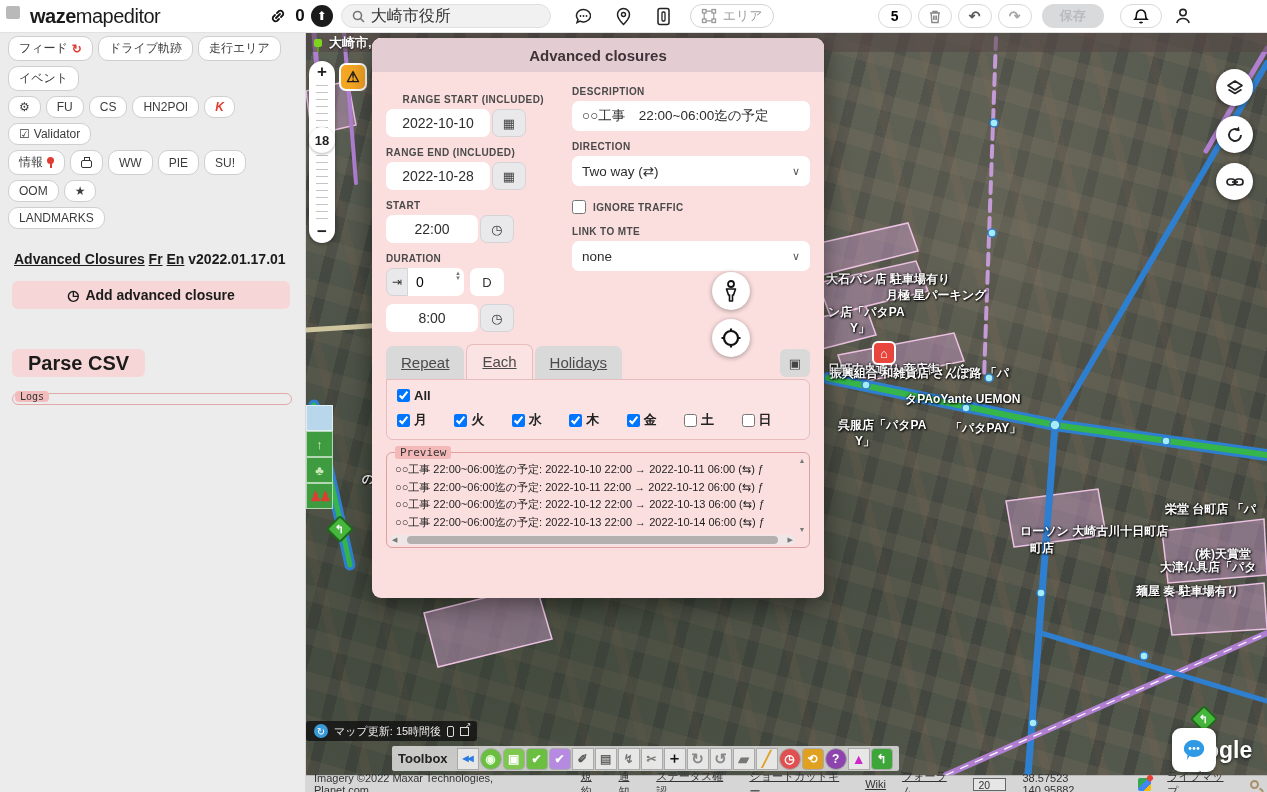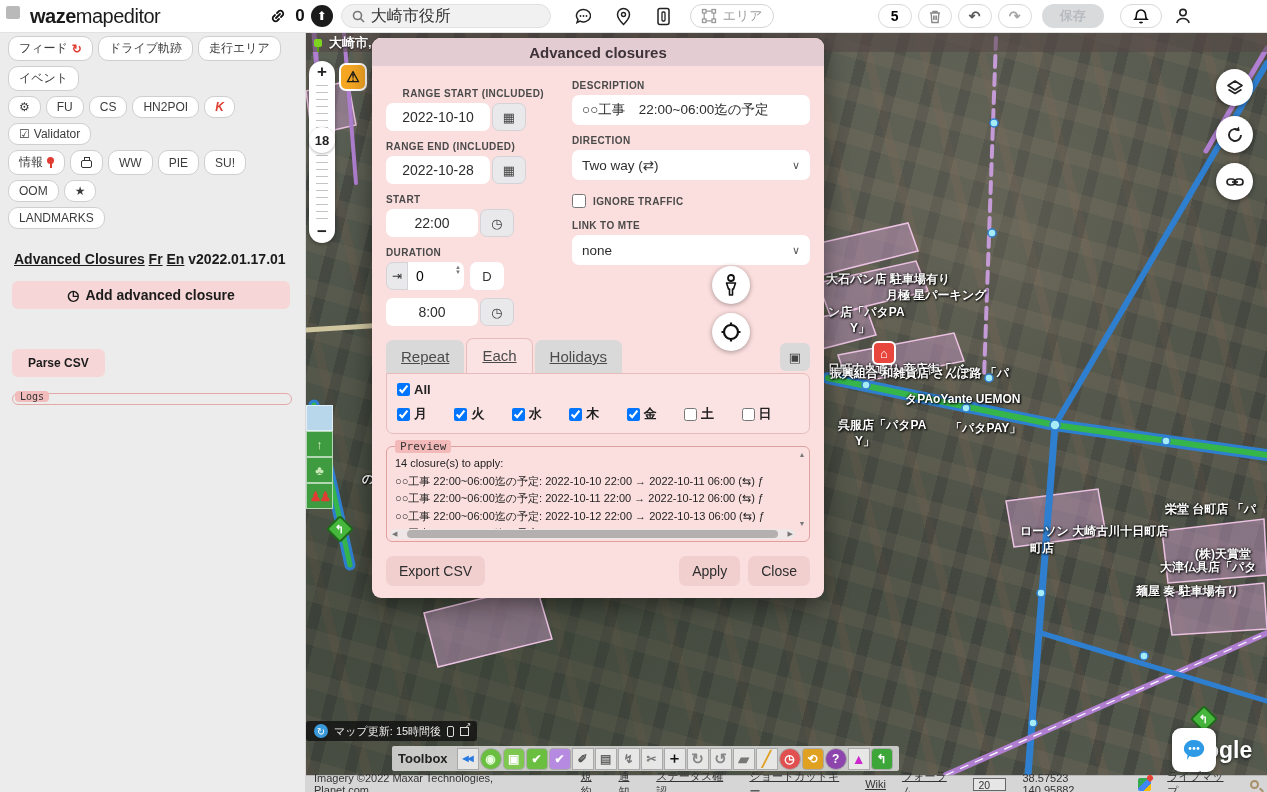--- a/index.html
+++ b/index.html
@@ -25,21 +25,21 @@
   .srow{display:flex;flex-wrap:wrap;gap:5px;margin-bottom:5px;}
   .spill{background:#fff;border:1px solid #cfcfcf;border-radius:10px;padding:3px 10px;font-size:12px;color:#3c3c3c;display:flex;align-items:center;gap:4px;white-space:nowrap;}
   .red{color:#e03c31;font-weight:bold;}
   .minipin{display:inline-block;width:7px;height:7px;background:#e03c31;border-radius:50%;position:relative;top:-2px;}
   .minipin::after{content:"";position:absolute;left:3px;top:6px;width:1.5px;height:5px;background:#e03c31;}
   .minicase{display:inline-block;width:11px;height:8px;border:1.5px solid #333;border-radius:2px;position:relative;top:1px;}
   .minicase::before{content:"";position:absolute;left:2px;top:-4px;width:4px;height:3px;border:1.5px solid #333;border-bottom:none;}
   .script-head{margin:22px 2px 0 6px;font-size:14px;font-weight:bold;color:#1b1b1b;}
   .script-head a{color:#1b1b1b;text-decoration:underline;}
   .addbtn{margin:14px 4px 0 4px;background:#f6d6d6;border-radius:6px;height:28px;display:flex;align-items:center;justify-content:center;gap:6px;font-weight:bold;font-size:14px;color:#1b1b1b;width:278px;}
-  .parsebtn{margin:40px 0 0 4px;background:#f6d6d6;border-radius:6px;height:28px;display:inline-flex;align-items:center;padding:0 16px;font-weight:bold;font-size:12px;color:#1b1b1b;}
+  .parsebtn{margin:40px 0 0 4px;background:#f6d6d6;border-radius:6px;height:28px;display:inline-flex;align-items:center;padding:0 16px;font-weight:bold;font-size:20px;color:#1b1b1b;}
   .logsline{margin:16px 0 0 4px;position:relative;width:280px;height:12px;border:1px solid #e3a9a9;border-radius:7px;}
   .logslabel{position:absolute;left:2px;top:-3px;background:#f3bcbc;border-radius:4px;padding:0 5px;font-family:"DejaVu Sans Mono",monospace;font-size:10px;color:#333;}
 
   
   .map{position:absolute;top:33px;left:306px;width:961px;height:742px;overflow:hidden;background:
     radial-gradient(circle at 72% 28%, rgba(160,148,126,.28), transparent 42%),
     radial-gradient(circle at 22% 75%, rgba(55,66,50,.45), transparent 52%),
     repeating-linear-gradient(16deg, rgba(126,112,96,.22) 0 16px, transparent 16px 42px),
     repeating-linear-gradient(104deg, rgba(36,38,42,.30) 0 11px, transparent 11px 36px),
     repeating-linear-gradient(76deg, rgba(150,98,76,.14) 0 9px, transparent 9px 55px),
@@ -536,44 +536,37 @@
           <label class="dayitem">
               <input type="checkbox" style="">
               <span>日</span>
             </label>
         </div>
       </div>
 
       <div class="preview">
         <span class="prevlegend">Preview</span>
         <div class="prevtxt">
-          <div>14 closure(s) to apply:</div>
           <div>○○工事  22:00~06:00迄の予定: 2022-10-10 22:00 → 2022-10-11 06:00 (⇆) ƒ</div>
           <div>○○工事  22:00~06:00迄の予定: 2022-10-11 22:00 → 2022-10-12 06:00 (⇆) ƒ</div>
           <div>○○工事  22:00~06:00迄の予定: 2022-10-12 22:00 → 2022-10-13 06:00 (⇆) ƒ</div>
           <div>○○工事  22:00~06:00迄の予定: 2022-10-13 22:00 → 2022-10-14 06:00 (⇆) ƒ</div>
         </div>
         <div class="vsb">
             <span>▲</span>
             <span>▼</span>
           </div>
         <div class="hsb">
             <span style="font-size:7px;color:#777;margin-left:2px;">◀</span>
             <div class="hthumb"></div>
             <span style="font-size:7px;color:#777;margin-right:2px;">▶</span>
           </div>
       </div>
     </div>
 
-    <div class="dlg-foot">
-      <div class="pinkbtn">Export CSV</div>
-      <div class="spacer"></div>
-      <div class="pinkbtn">Apply</div>
-      <div class="pinkbtn">Close</div>
-    </div>
   </div>
 
   <div class="statusbar">
     <span>Imagery ©2022 Maxar Technologies, Planet.com</span>
     <span class="spacer"></span>
     <a class="sb-link" href="#">規約</a>
     <a class="sb-link" href="#">通知</a>
     <a class="sb-link" href="#">ステータス確認</a>
     <a class="sb-link" href="#">ショートカットキー</a>
     <a class="sb-link" href="#">Wiki</a>

